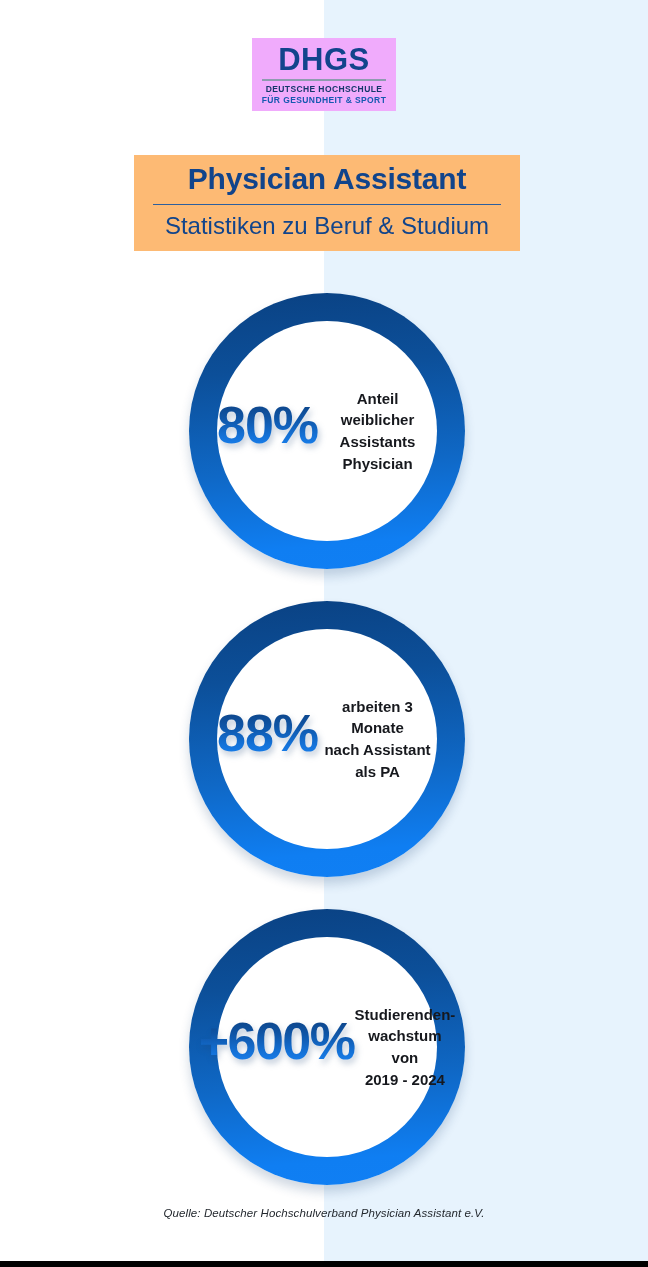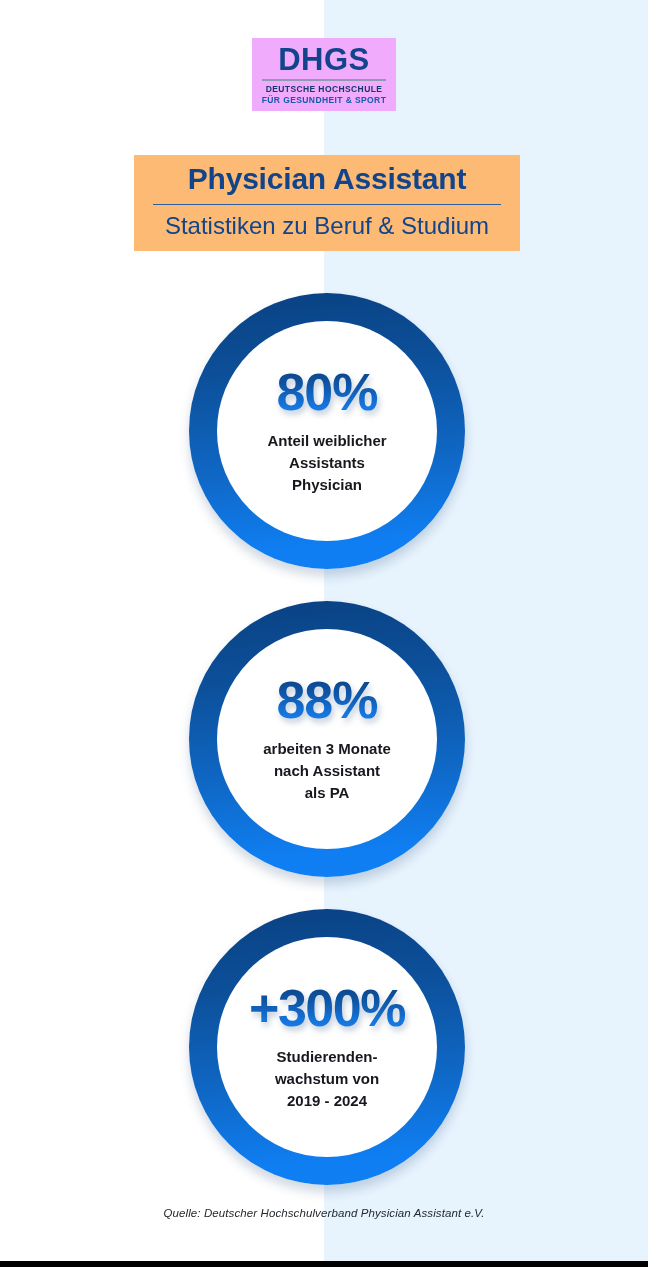--- a/index.html
+++ b/index.html
@@ -140,21 +140,21 @@
     border-radius: 50%;
     background: #ffffff;
   }
 
   .stat-content {
     position: absolute;
     left: 28px; top: 28px;
     width: 220px; height: 220px;
     border-radius: 50%;
     display: flex;
-    flex-direction: column;
+    flex-direction: row;
     align-items: center;
     justify-content: center;
     text-align: center;
   }
 
   .stat-number {
     font-size: 52px;
     font-weight: bold;
     line-height: 1;
     letter-spacing: -1px;
@@ -241,21 +241,21 @@
         <div>als PA</div>
       </div>
     </div>
   </div>
 
   <div class="stat stat-3">
     <div class="ring">
       <div class="ring-hole"></div>
     </div>
     <div class="stat-content">
-      <div class="stat-number wide">+300%</div>
+      <div class="stat-number wide">+600%</div>
       <div class="stat-caption">
         <div>Studierenden-</div>
         <div>wachstum von</div>
         <div>2019 - 2024</div>
       </div>
     </div>
   </div>
 
   <div class="source">Quelle: Deutscher Hochschulverband Physician Assistant e.V.</div>
 

